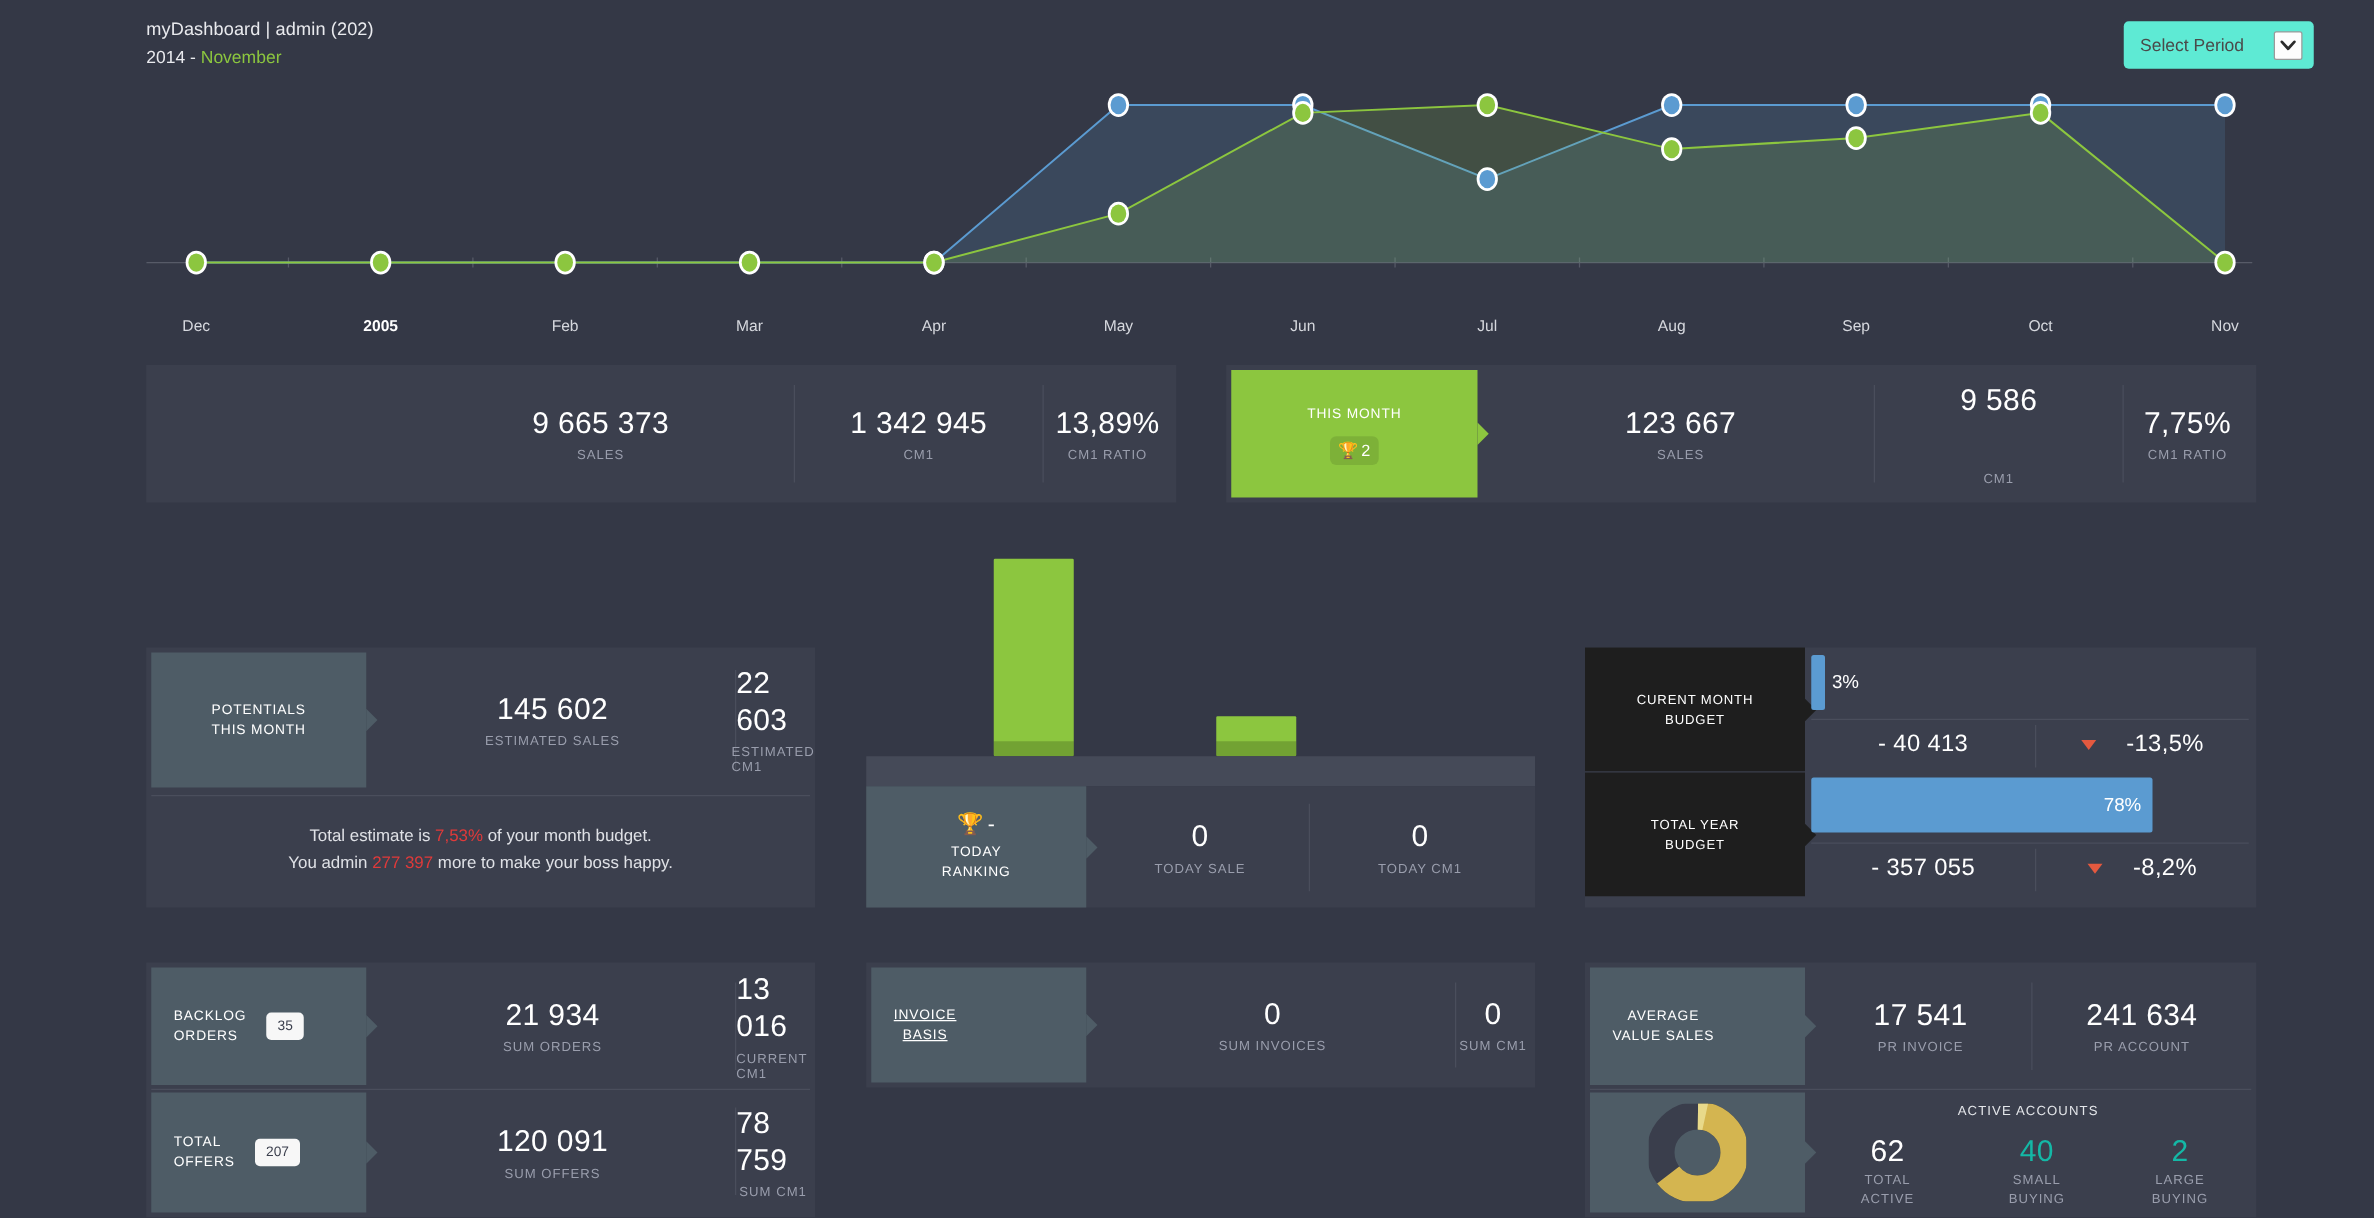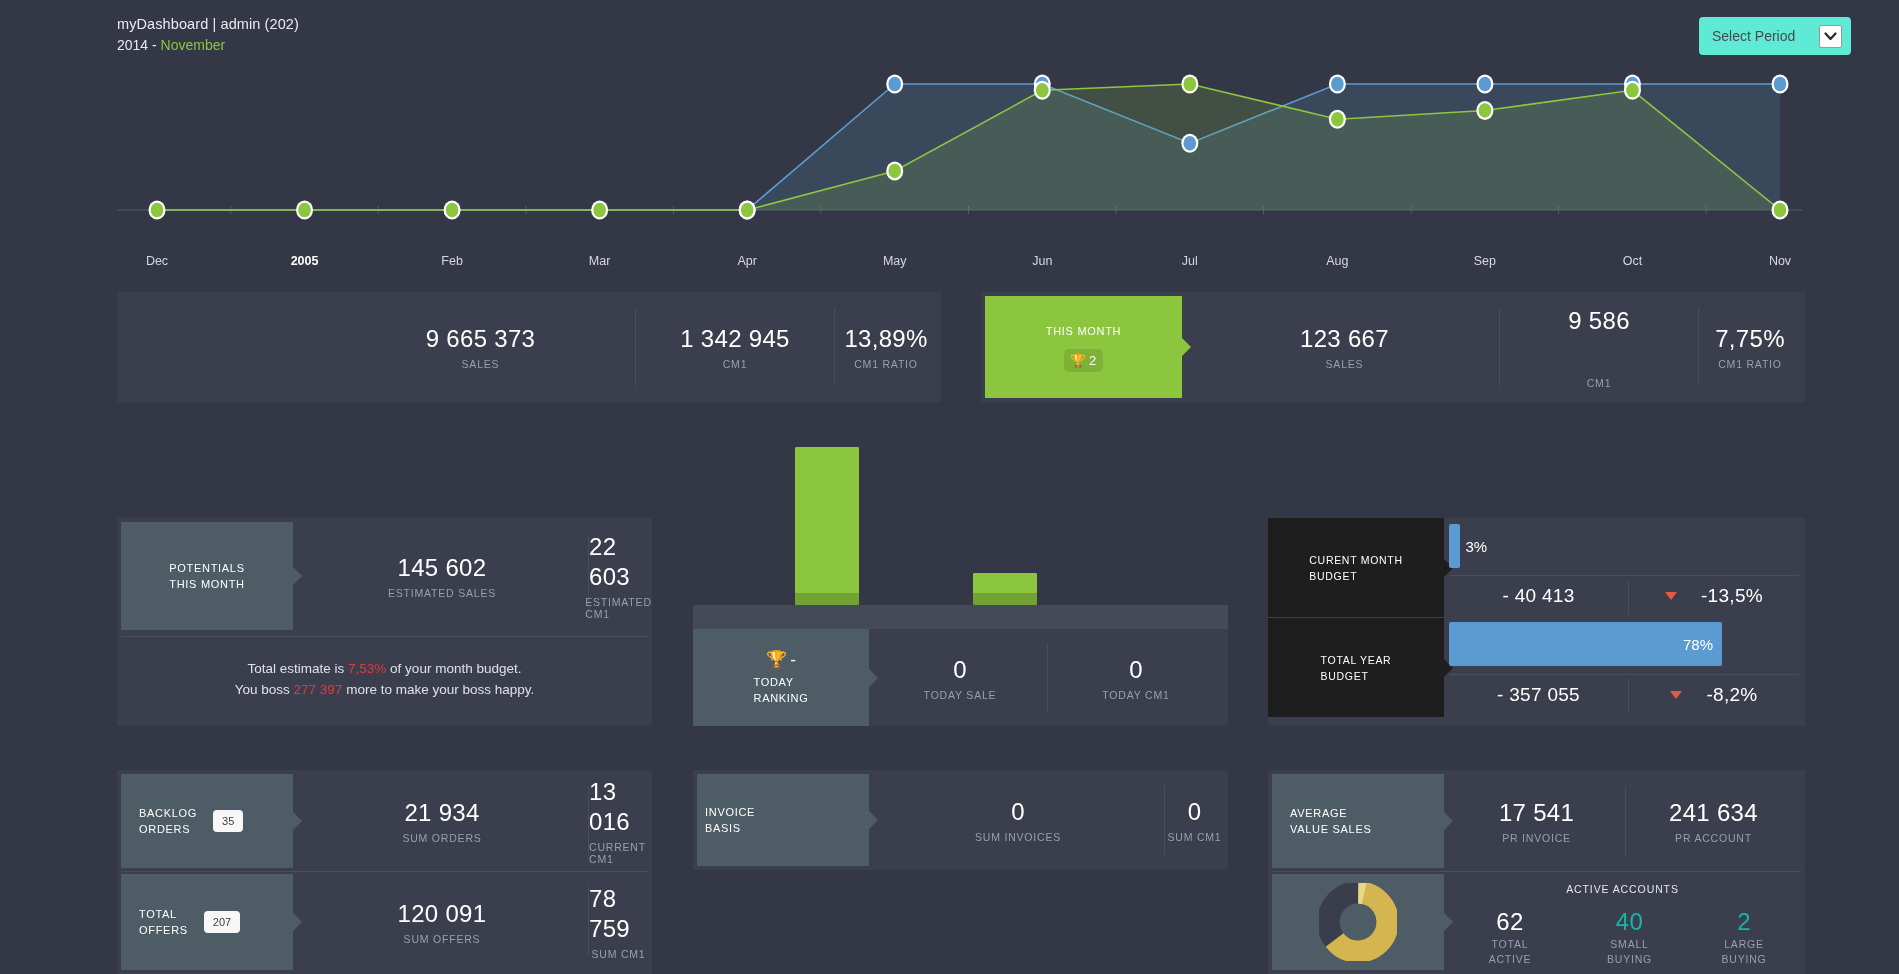--- a/index.html
+++ b/index.html
@@ -48,21 +48,21 @@
   .tile {
     background: #4e5c66;
     display: flex; flex-direction: column;
     align-items: center; justify-content: center;
     position: relative;
   }
   .tile.green { background: #8cc63f; }
   .tile.dark  { background: #1e1e1e; }
   .tile-label {
     font-size: 11px; color: #ffffff; letter-spacing: .7px;
-    line-height: 16px;
+    text-align: center; line-height: 16px;
   }
   .tile-label.small { font-size: 10.5px; }
   .arrow-r {
     position: absolute; right: -9px; top: 50%; transform: translateY(-50%);
     width: 0; height: 0;
     border-top: 9px solid transparent; border-bottom: 9px solid transparent;
     border-left: 9px solid #4e5c66;
   }
   .arrow-r.green { border-left-color: #8cc63f; }
   .arrow-r.dark  { border-left-color: #1e1e1e; }
@@ -295,21 +295,21 @@
       <span class="cap">ESTIMATED SALES</span>
     </div>
     <div class="metric" style="left:472px; top:4px; width:59px; height:108px;">
       <span class="val">22 603</span>
       <span class="cap">ESTIMATED CM1</span>
     </div>
     <div class="pot-note" style="top:140px;">
       <span>Total estimate is </span><span class="red">7,53%</span><span> of your month budget.</span>
     </div>
     <div class="pot-note" style="top:161px;">
-      <span>You boss </span><span class="red">277 397</span><span> more to make your boss happy.</span>
+      <span>You admin </span><span class="red">277 397</span><span> more to make your boss happy.</span>
     </div>
   </div>
 
   <div class="daybars" id="daybars" style="left:693px; top:440px; width:535px; height:165px;">
       <div class="daybar" style="left: 101.65px; width: 64.2px; height: 158px;">
         <div class="foot"></div>
       </div>
       <div class="daybar" style="left: 279.983px; width: 64.2px; height: 31.6px;">
         <div class="foot"></div>
       </div>
@@ -436,21 +436,21 @@
       <span class="cap">SUM OFFERS</span>
     </div>
     <div class="metric" style="left:472px; top:104px; width:59px; height:96px;">
       <span class="val">78 759</span>
       <span class="cap">SUM CM1</span>
     </div>
   </div>
 
   <div class="panel" style="left:693px; top:770px; width:535px; height:100px;">
     <div class="tile" style="position:absolute; left:4px; top:4px; width:172px; height:92px; align-items:flex-start; justify-content:center;">
-      <div class="tile-label" style="padding-left:8px;">
+      <div class="tile-label" style="padding-left:18px;text-decoration:underline;">
         <div>INVOICE</div>
         <div>BASIS</div>
       </div>
       <div class="arrow-r"></div>
     </div>
     <div class="vsep" style="left:471px; top:16px; height:68px;"></div>
     <div class="metric" style="left:180px; top:4px; width:290px; height:92px;">
       <span class="val">0</span>
       <span class="cap">SUM INVOICES</span>
     </div>

